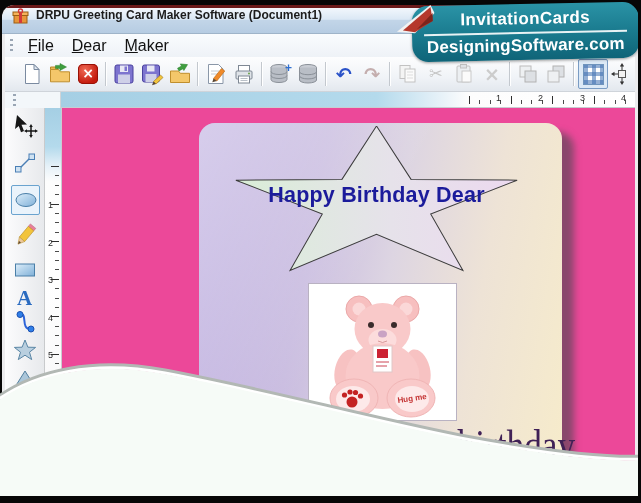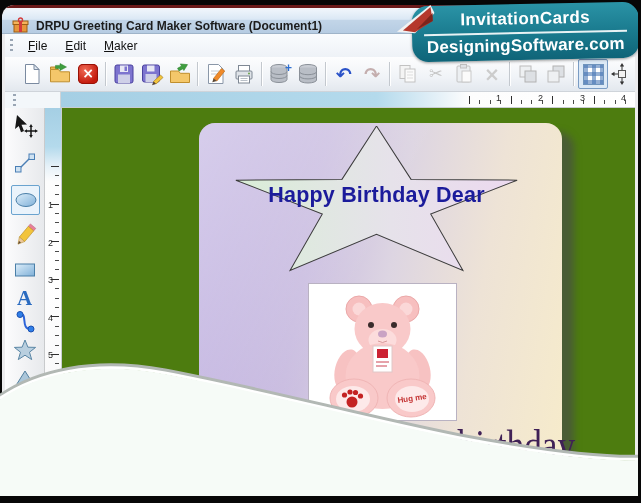--- a/index.html
+++ b/index.html
@@ -12,34 +12,34 @@
   
   .frame{
     position:absolute;left:2px;top:5px;width:636px;height:491px;
     background:#ececee;border-radius:12px 12px 0 0;overflow:hidden;
   }
   .maroon-line{position:absolute;left:0;top:0;right:0;height:3px;background:#6b1a1a;}
   .titlebar{
     position:absolute;left:0;top:3px;right:0;height:26px;
     background:linear-gradient(to bottom,#f2f7fc 0%,#dbe8f5 45%,#c2d5e8 50%,#b6cce2 100%);
     border-bottom:1px solid #9fb4c9;
-    display:flex;align-items:flex-end;padding-left:10px;box-sizing:border-box;
+    display:flex;align-items:flex-start;padding-left:10px;box-sizing:border-box;
     border-radius:10px 10px 0 0;
   }
   .app-icon{width:17px;height:16px;margin-right:7px;flex:0 0 auto;}
   .title-text{font-size:12px;font-weight:600;color:#1c1c1c;white-space:nowrap;}
   .menubar{
     position:absolute;left:3px;top:29px;right:3px;height:23px;
     background:linear-gradient(to bottom,#fafcfe,#eef2f7);
     border-bottom:1px solid #d4d8dd;
     display:flex;align-items:center;
   }
   .grip{width:3px;height:13px;margin:0 6px 0 5px;
     background:repeating-linear-gradient(to bottom,#9aa6b4 0 2px,transparent 2px 5px);}
-  .menu-item{display:inline-block;padding:2px 9px;font-size:12px;color:#111;}
+  .menu-item{display:inline-block;padding:2px 9px;font-size:16px;color:#111;}
   .menu-item::first-letter{text-decoration:underline;}
   .toolbar{
     position:absolute;left:3px;top:52px;right:3px;height:35px;
     background:linear-gradient(to bottom,#fdfdfe 0%,#f0f3f7 60%,#e3e8ee 100%);
     border-bottom:1px solid #cfd4da;
     display:flex;align-items:center;box-sizing:border-box;padding-left:2px;
   }
   .tbtn{width:28px;height:28px;display:flex;align-items:center;justify-content:center;flex:0 0 auto;}
   .tsep{width:1px;height:24px;background:#c3c8ce;border-right:1px solid #ffffff;margin:0 3px;flex:0 0 auto;}
   .glyph{font-family:"DejaVu Sans",sans-serif;line-height:1;}
@@ -79,21 +79,21 @@
   .text-tool-a{font-size:21px;font-weight:bold;color:#2a6bc0;font-family:"Liberation Serif",serif;}
   .vruler{width:16px;position:relative;
     background:linear-gradient(to bottom,#a5cfe4 0%,#b4daec 10%,#e6f1f8 15%,#fdfdfd 19%,#ffffff 45%,#f1f1f3 100%);
     border-right:1px solid #c9cdd1;}
   .vticks-minor{position:absolute;left:auto;right:2px;width:4px;top:58px;height:252px;
     background:repeating-linear-gradient(to bottom,#4a4a4a 0 1px,transparent 1px 9.4px);}
   .vticks-major{position:absolute;right:2px;width:8px;top:58px;height:252px;
     background:repeating-linear-gradient(to bottom,#2f2f2f 0 1px,transparent 1px 37.6px);}
   .vnum{position:absolute;left:3px;font-size:9px;color:#2b2b2b;}
   .vn0{top:92px}.vn1{top:130px}.vn2{top:167px}.vn3{top:205px}.vn4{top:242px}
-  .workspace{flex:1;position:relative;background:#4d7c0f;overflow:hidden;}
+  .workspace{flex:1;position:relative;background:#ec4899;overflow:hidden;}
   
   .card{position:absolute;left:137px;top:15px;width:363px;height:400px;
     border-radius:16px 16px 0 0;
     background:linear-gradient(100deg,#b6a5dc 0%,#c9bce0 30%,#ddd5e2 50%,#eee3d6 72%,#f7ecca 100%);
     box-shadow:12px 9px 7px rgba(72,72,78,.6);}
   .card::before{content:"";position:absolute;inset:0;border-radius:inherit;
     background:linear-gradient(118deg,rgba(255,255,255,.45) 0%,rgba(255,255,255,0) 42%);}
   .star-wrap{position:absolute;left:31px;top:3px;width:293px;height:157px;}
   .star-text{position:absolute;left:31px;top:60px;width:293px;text-align:center;
     font-size:21.5px;font-weight:bold;color:#1b1b9b;letter-spacing:.2px;}
@@ -129,21 +129,21 @@
       <rect x="1" y="4" width="15" height="3.5" fill="#f6b35c" stroke="#9c5f14" stroke-width="1"></rect>
       <rect x="7" y="4" width="3" height="11" fill="#d43a3a"></rect>
       <circle cx="8.5" cy="3" r="2" fill="none" stroke="#d43a3a" stroke-width="1.4"></circle>
     </svg>
     <span class="title-text">DRPU Greeting Card Maker Software  (Document1)</span>
   </div>
 
   <div class="menubar">
     <div class="grip"></div>
     <span class="menu-item">File</span>
-    <span class="menu-item">Edit</span>
+    <span class="menu-item">Dear</span>
     <span class="menu-item">Maker</span>
   </div>
 
   <div class="toolbar">
     <div class="grip"></div>
 
     <div class="tbtn">
       <svg width="24" height="24" viewBox="0 0 24 24">
         <path d="M5.5 2.5 h8.5 l5 5 v14 H5.5 z" fill="#ffffff" stroke="#7a8aa0"></path>
         <path d="M14 2.5 l5 5 h-5 z" fill="#dfe7f0" stroke="#7a8aa0"></path>

